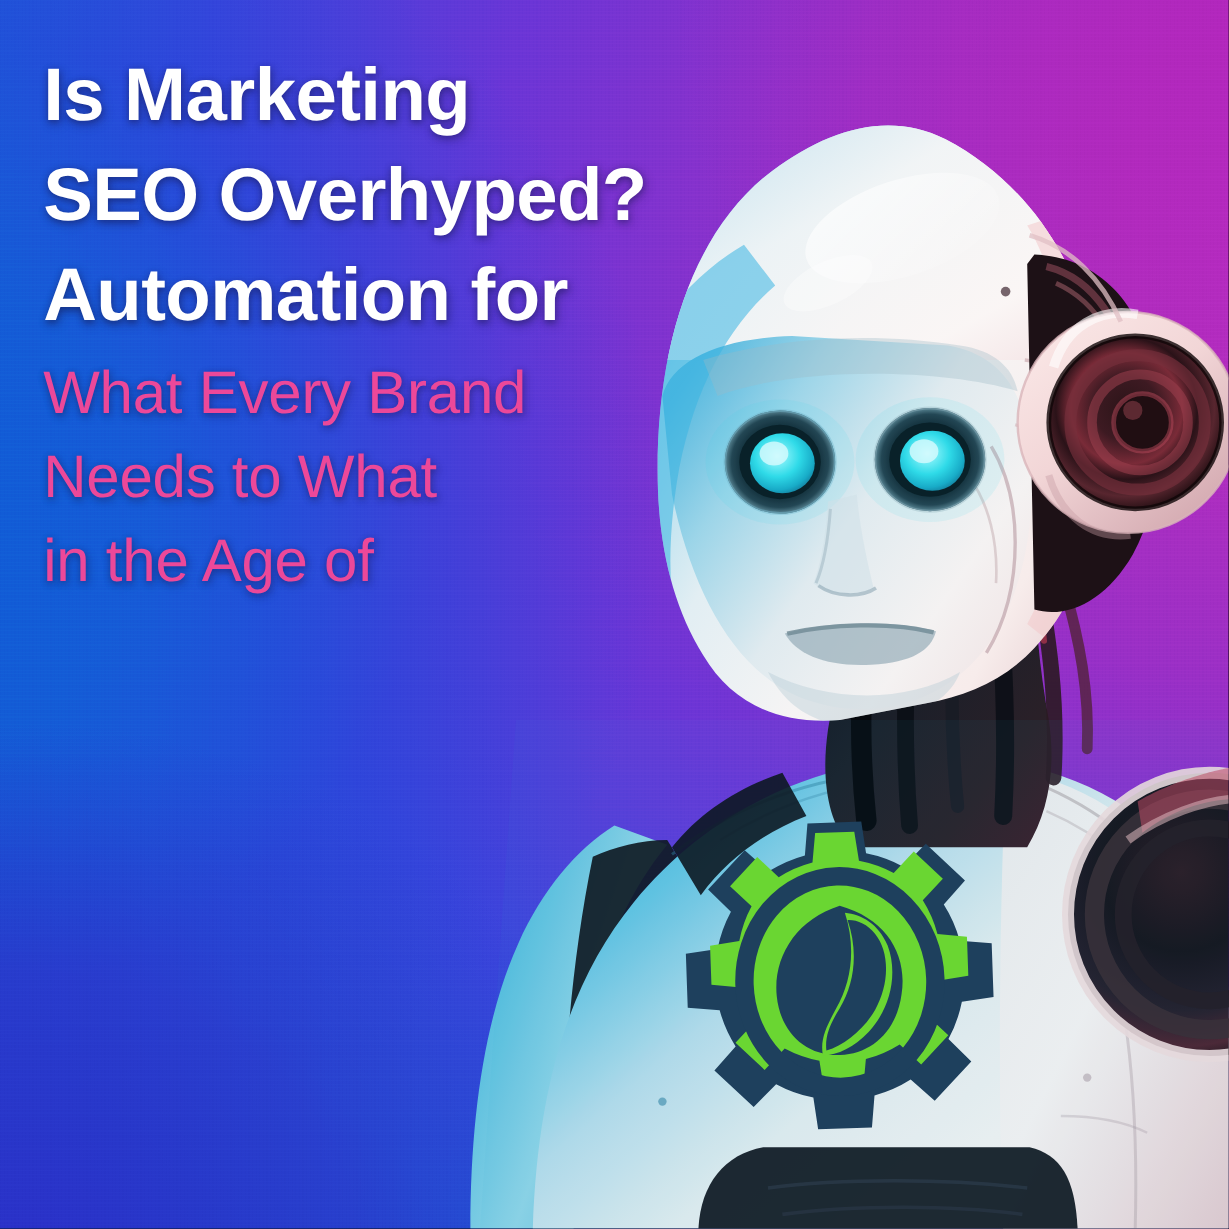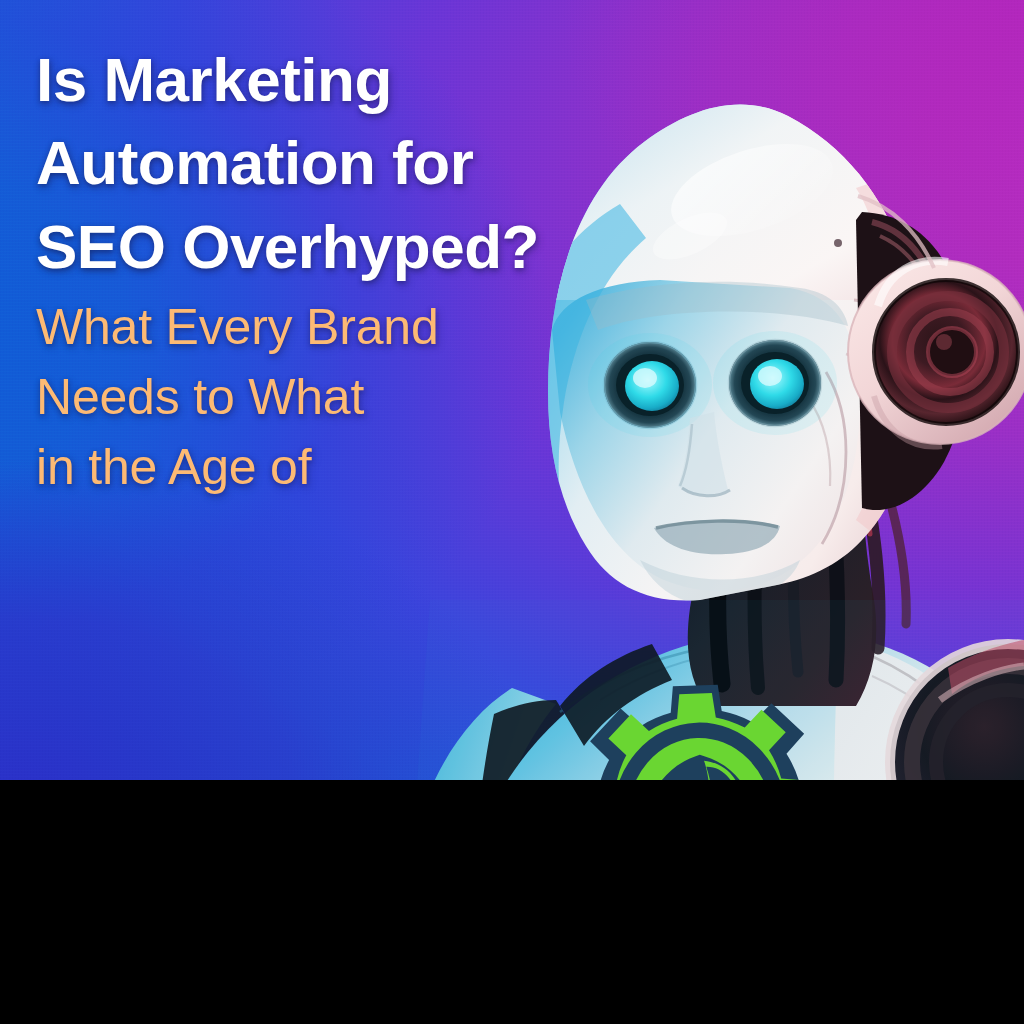--- a/index.html
+++ b/index.html
@@ -3,21 +3,21 @@
 <meta charset="utf-8">
 <style>
   html, body {
     margin: 0;
     padding: 0;
     background: #000;
   }
   #poster {
     position: relative;
     width: 1024px;
-    height: 780px;
+    height: 1024px;
     overflow: hidden;
     font-family: "Liberation Sans", sans-serif;
     isolation: isolate;
   }
 
   
   .bg-base {
     position: absolute;
     inset: 0;
     background:
@@ -68,21 +68,21 @@
     letter-spacing: -0.5px;
     text-shadow:
       0 2px 5px rgba(20,20,70,0.42),
       2px 3px 9px rgba(25,25,80,0.30);
     white-space: nowrap;
   }
   .subline {
     font-size: 50px;
     font-weight: 400;
     line-height: 1.40;
-    color: #fdba74;
+    color: #ec4899;
     letter-spacing: -0.2px;
     text-shadow:
       0 2px 5px rgba(20,20,70,0.38),
       2px 3px 8px rgba(25,25,80,0.26);
     white-space: nowrap;
   }
   .headline-wrap { margin-bottom: 4px; }
 
   
   #robot {
@@ -422,22 +422,22 @@
         <path d="M8,-52 C 16,-26 12,0 -1,20 C -9,32 -14,42 -13,54 C 2,50 18,38 28,22 C 40,2 42,-24 30,-40 C 24,-48 16,-52 8,-52 Z" fill="#1e3a57"></path>
       </g>
 
       <path d="M430 600 L 1024 600 L 1024 1024 L 400 1024 Z" fill="#2fa8d8" opacity=".05"></path>
     </g>
   </svg>
 
   <div class="text-block">
     <div class="headline-wrap">
       <div class="headline">Is Marketing</div>
+      <div class="headline">SEO Overhyped?</div>
       <div class="headline">Automation for</div>
-      <div class="headline">SEO Overhyped?</div>
     </div>
     <div>
       <div class="subline">What Every Brand</div>
       <div class="subline">Needs to What</div>
       <div class="subline">in the Age of</div>
     </div>
   </div>
 
   <div class="bg-grain"></div>
 </div>

